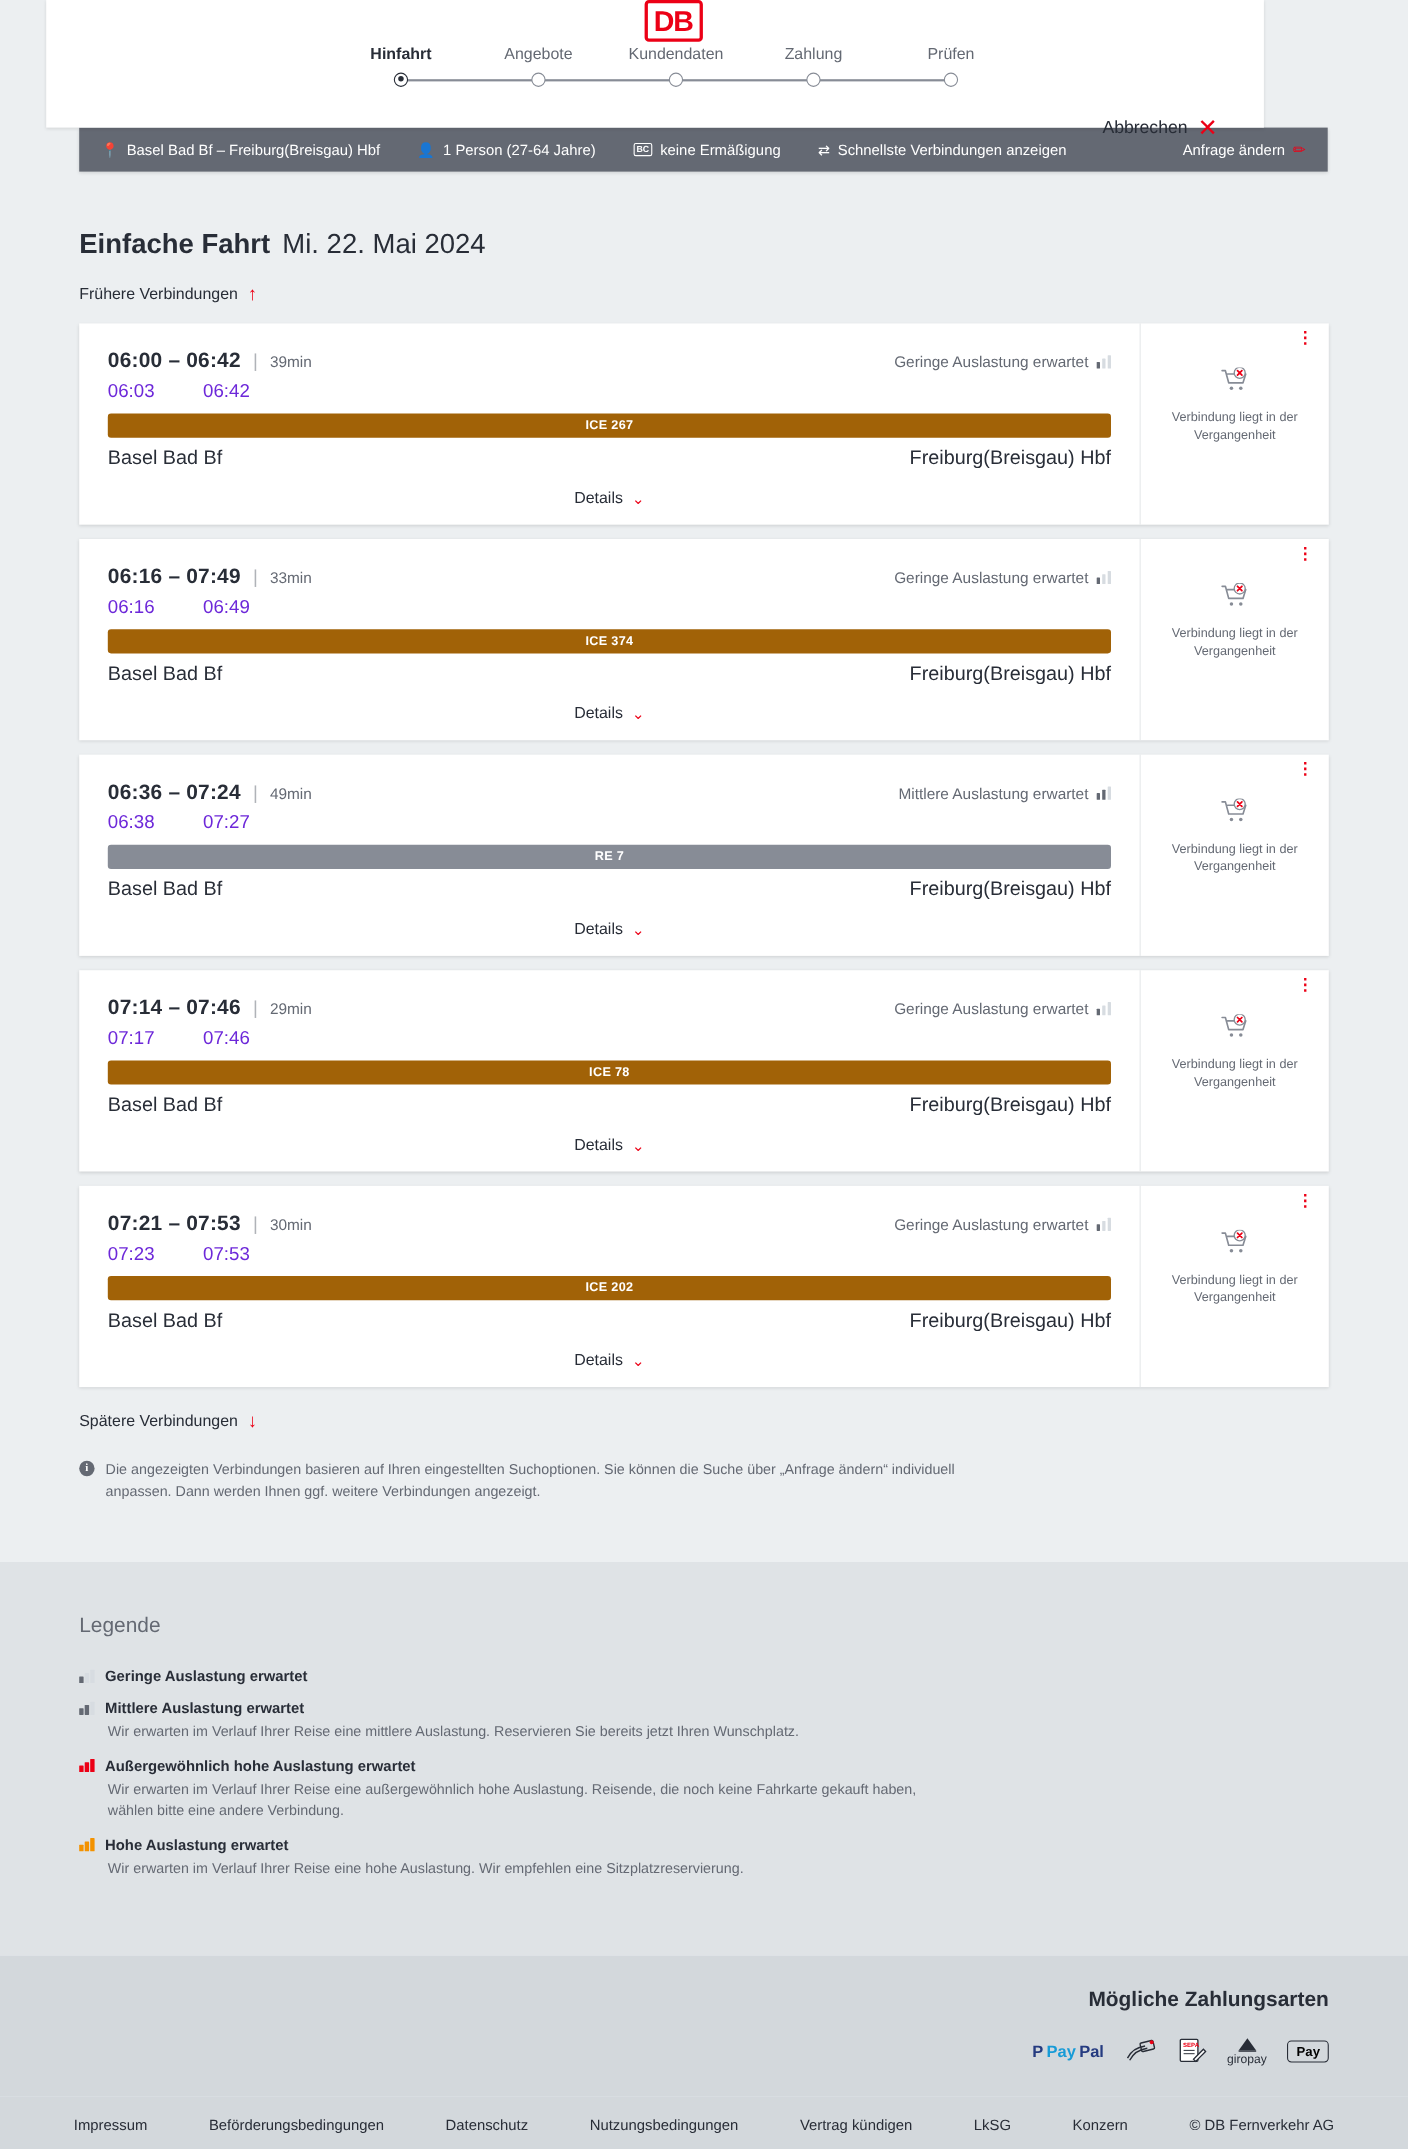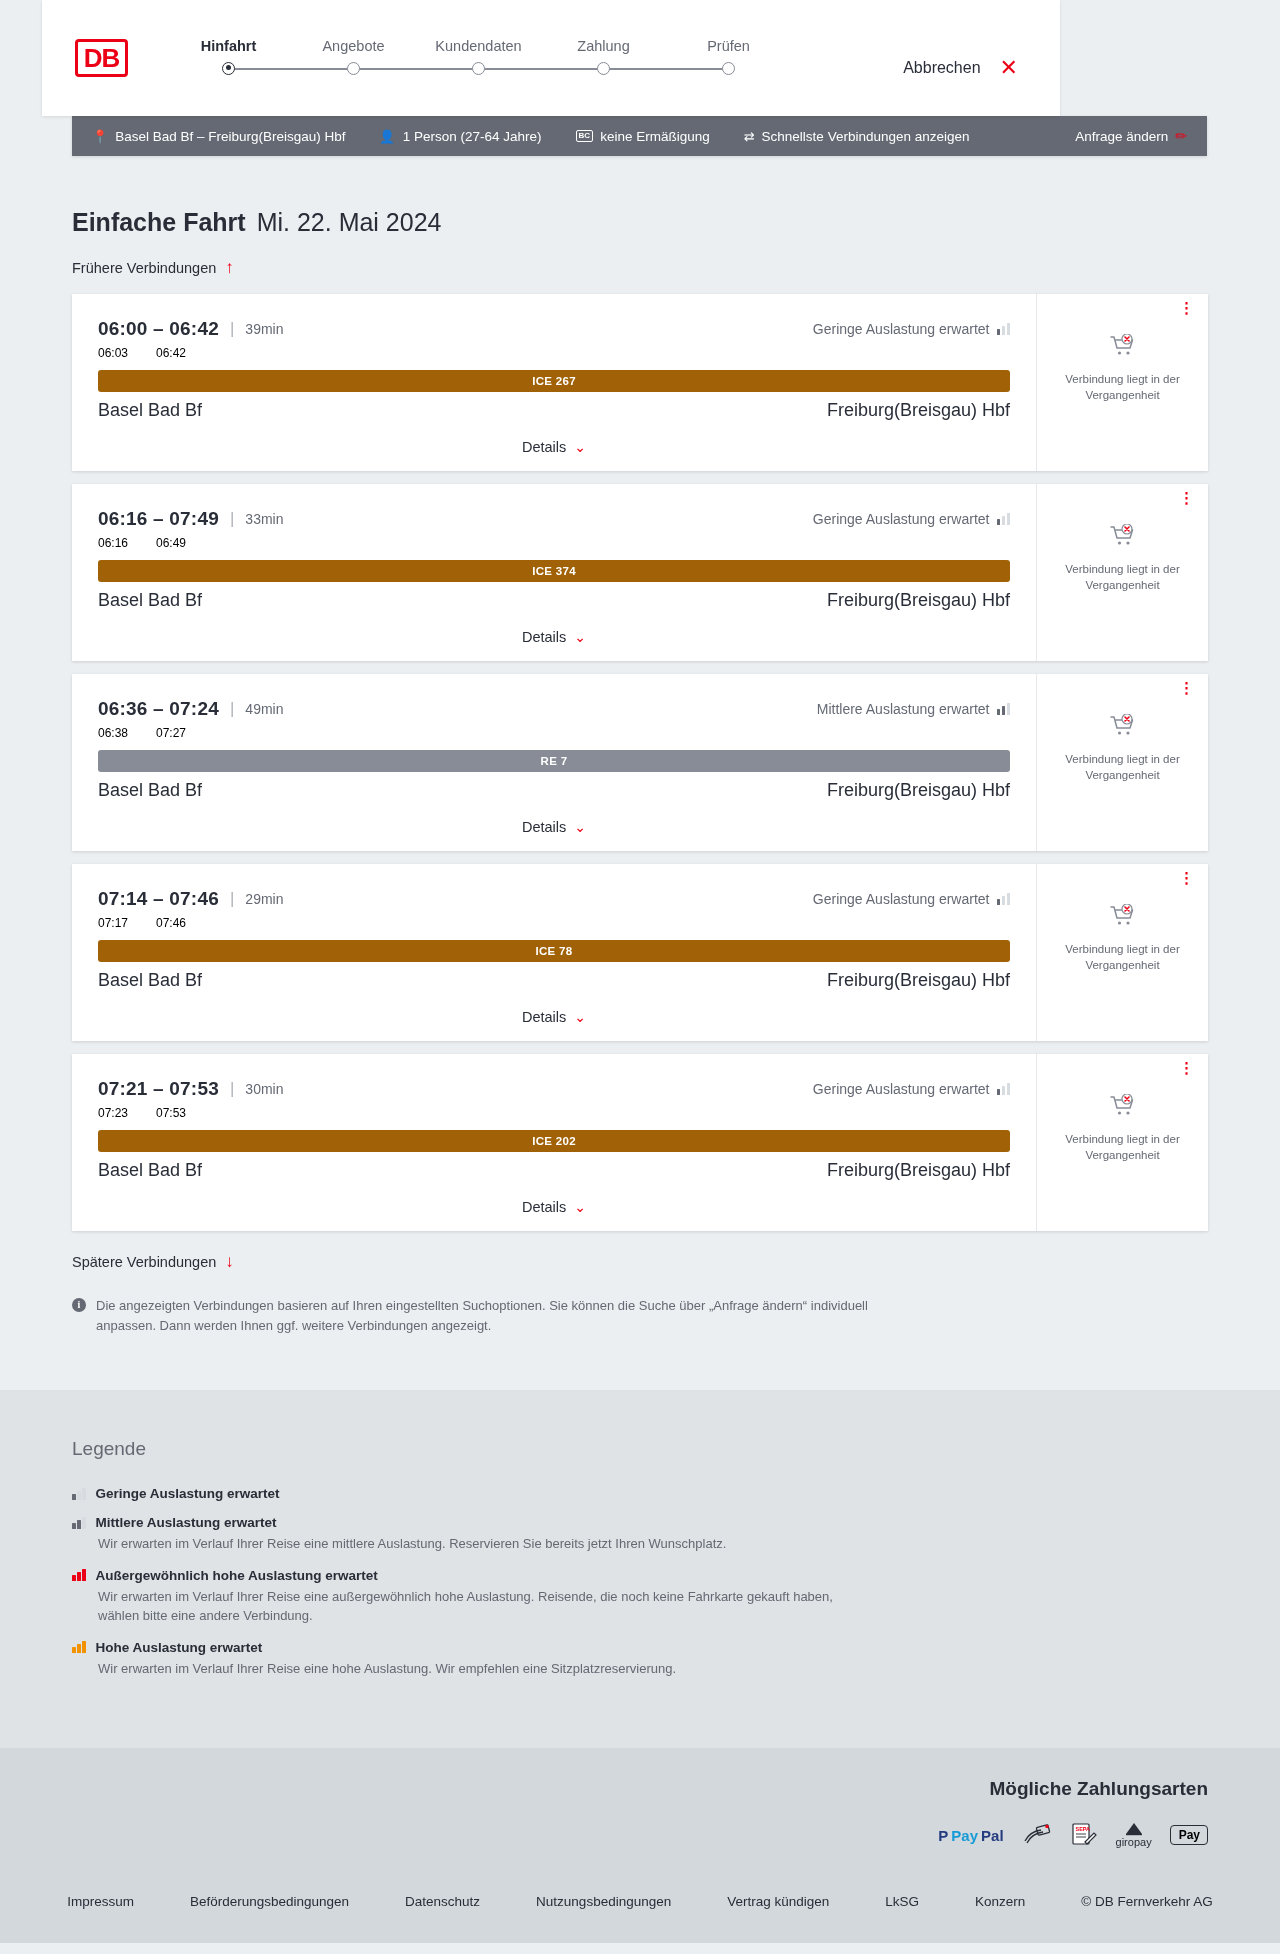--- a/index.html
+++ b/index.html
@@ -6,28 +6,29 @@
   html, body {
     width: 1280px;
     background: #eceff1;
     font-family: "Liberation Sans", sans-serif;
     color: #282d37;
   }
   body { position: relative; }
 
   
   .stepper-wrap {
-    width: 1018px;
+    width: 1107px;
     margin: 0 auto 0 42px;
     background: #fff;
     height: 116px;
     position: relative;
     box-shadow: 0 1px 3px rgba(0,0,0,0.10);
     display: flex;
     align-items: center;
+    flex-direction: column;
   }
   .db-logo {
     width: 53px; height: 38px;
     border: 3px solid #ec0016;
     border-radius: 4px;
     margin-left: 33px;
     display: flex; align-items: center; justify-content: center;
     flex: none;
   }
   .db-logo span {
@@ -60,21 +61,21 @@
     border-radius: 50%; background: #282d37;
   }
   .step-line {
     position: absolute; top: 50%; height: 1.6px; background: #878c96;
     left: 50%; width: 100%; z-index: 1;
   }
   .step:last-child .step-line { display: none; }
 
   .cancel-btn {
     margin-left: auto; margin-right: 42px;
-    display: flex; align-items: center; gap: 19px;
+    display: flex; align-items: center; gap: 9px;
     font-size: 16px; color: #282d37; cursor: pointer;
     padding-top: 20px;
     justify-content: space-between;
   }
   .x-icon { color: #ec0016; font-size: 22px; line-height: 1; font-weight: 300; }
 
   
   .filterbar {
     width: 1135px;
     margin: 0 auto 0 72px;
@@ -139,21 +140,21 @@
   .bars.low i:nth-child(1) { background: #646973; }
   .bars.low i:nth-child(2) { background: #d7dce1; }
   .bars.low i:nth-child(3) { background: #d7dce1; }
   .bars.mid i:nth-child(1) { background: #646973; }
   .bars.mid i:nth-child(2) { background: #646973; }
   .bars.mid i:nth-child(3) { background: #d7dce1; }
   .bars.high i { background: #f39200; }
   .bars.vhigh i { background: #ec0016; }
   .bars.vhigh i:nth-child(3) { background: #ec0016; }
 
-  .conn-realtime { display: flex; gap: 16px; color: #000000; font-size: 12px; margin-top: 6px; }
+  .conn-realtime { display: flex; gap: 44px; color: #6d28d9; font-size: 17px; margin-top: 6px; }
   .conn-realtime span:first-child { min-width: 42px; }
 
   .train-bar {
     margin-top: 10px;
     height: 22px;
     border-radius: 3px;
     color: #fff;
     font-size: 11.5px;
     font-weight: bold;
     display: flex; align-items: center; justify-content: center;

